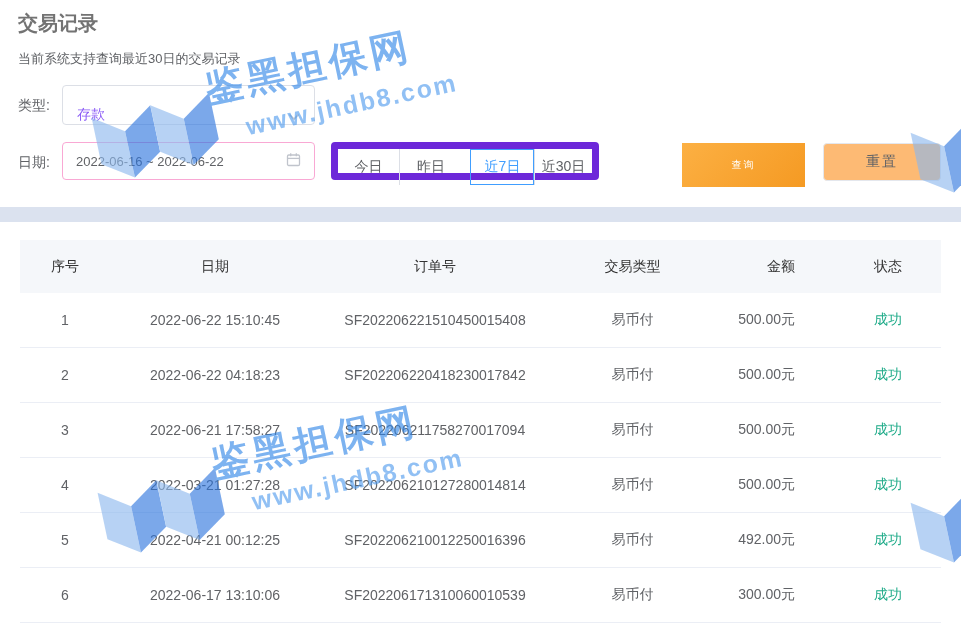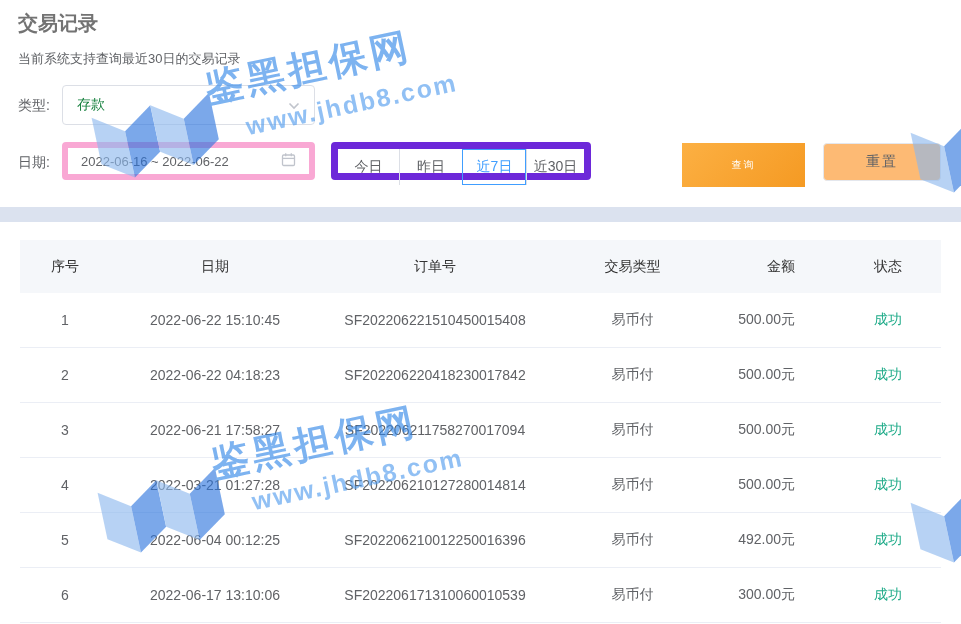--- a/index.html
+++ b/index.html
@@ -14,43 +14,43 @@
   .page-subtitle{position:absolute;left:18px;top:50px;font-size:13px;color:#606266;}
 
   
   .filter-label{position:absolute;font-size:14px;color:#606266;}
   .lbl-type{left:18px;top:97px;}
   .lbl-date{left:18px;top:154px;}
 
   .type-select{
     position:absolute;left:62px;top:85px;width:253px;height:40px;box-sizing:border-box;
     border:1px solid #dcdfe6;border-radius:4px;background:#fff;
-    display:flex;align-items:center;justify-content:space-between;
-    padding:0 14px;font-size:14px;color:#15803d;cursor:pointer;
+    display:flex;align-items:flex-end;justify-content:space-between;
+    padding:0 14px;font-size:14px;color:#8b5cf6;cursor:pointer;
   }
   .date-input{
     position:absolute;left:62px;top:142px;width:253px;height:38px;box-sizing:border-box;
-    border:6px solid #f9a8d4;border-radius:4px;background:#fff;
+    border:1px solid #f9a8d4;border-radius:4px;background:#fff;
     display:flex;align-items:center;justify-content:space-between;
     padding:0 13px;font-size:13px;color:#606266;cursor:pointer;
   }
   .range-group{
     position:absolute;left:331px;top:142px;height:38px;box-sizing:border-box;
     display:flex;background:#fff;border:7px solid #6d28d9;border-radius:4px;
   }
   .range-btn{
     box-sizing:border-box;height:36px;border:none;background:transparent;
     font-size:14px;color:#606266;cursor:pointer;padding:0;
     border-left:1px solid #dcdfe6;
     font-family:inherit;
   }
   .range-btn:first-child{border-left:none;}
   .range-btn:nth-child(1){width:61px;}
   .range-btn:nth-child(2){width:63px;}
-  .range-btn:nth-child(3){width:64px;}
+  .range-btn:nth-child(3){width:64px;margin-left:8px;}
   .range-btn:nth-child(4){width:58px;}
   .range-btn.active{
     color:#409eff;outline:1px solid #409eff;outline-offset:-1px;position:relative;z-index:1;
   }
   .btn-search{
     position:absolute;left:682px;top:143px;width:123px;height:44px;border:none;border-radius:0;
     background:linear-gradient(135deg,#fcb043 0%,#f59a23 100%);
     color:#ffffff;font-size:10px;letter-spacing:2px;cursor:pointer;font-family:inherit;
   }
   .btn-reset{
@@ -187,21 +187,21 @@
         <tr>
         <td>4</td>
         <td>2022-03-21 01:27:28</td>
         <td>SF202206210127280014814</td>
         <td>易币付</td>
         <td class="al-right">500.00元</td>
         <td class="status-cell">成功</td>
       </tr>
         <tr>
         <td>5</td>
-        <td>2022-06-04 00:12:25</td>
+        <td>2022-04-21 00:12:25</td>
         <td>SF202206210012250016396</td>
         <td>易币付</td>
         <td class="al-right">492.00元</td>
         <td class="status-cell">成功</td>
       </tr>
         <tr>
         <td>6</td>
         <td>2022-06-17 13:10:06</td>
         <td>SF202206171310060010539</td>
         <td>易币付</td>

